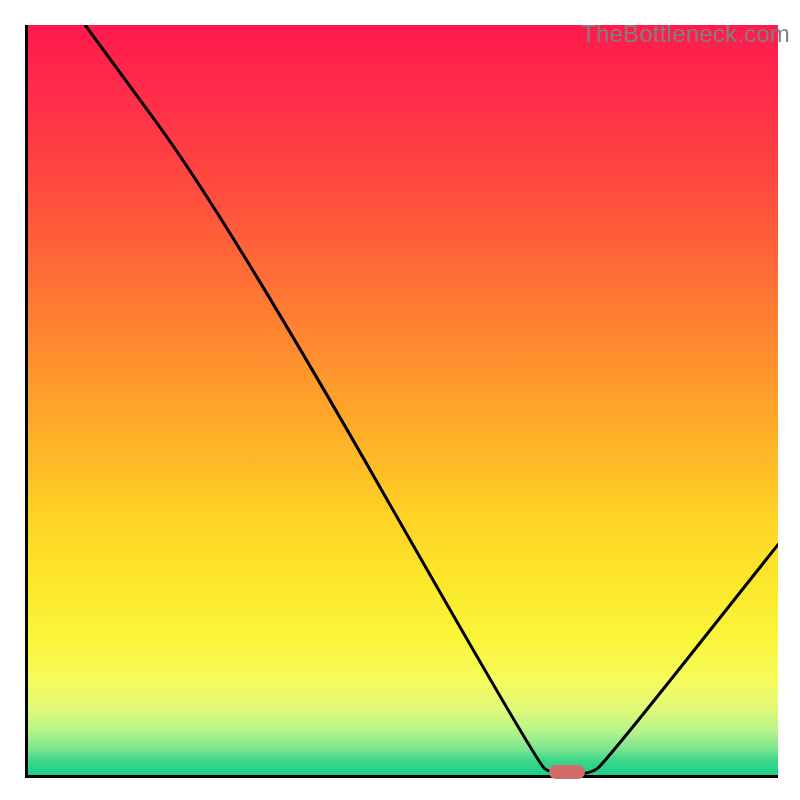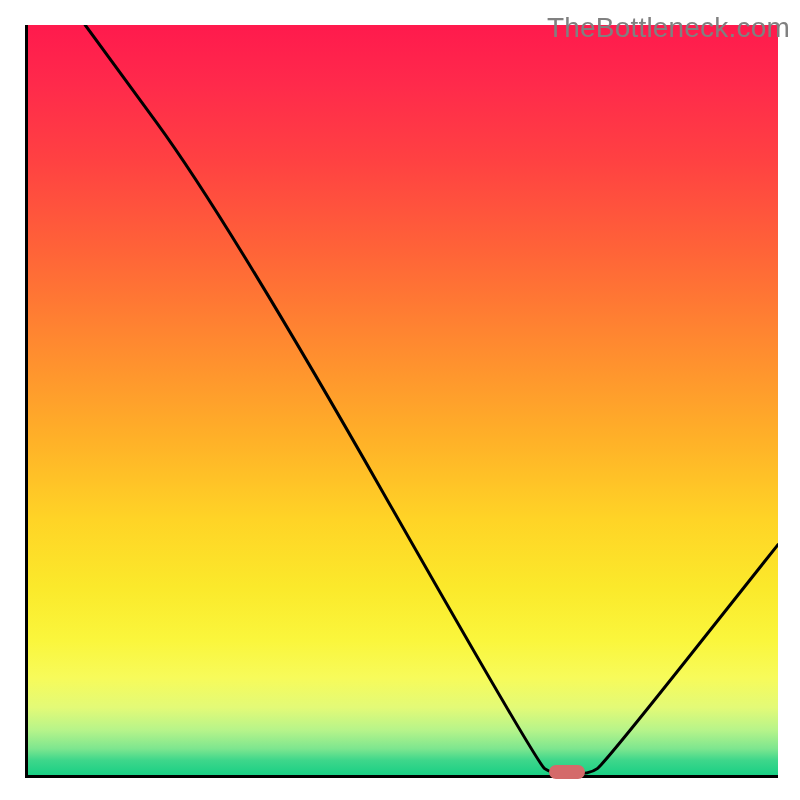--- a/index.html
+++ b/index.html
@@ -10,24 +10,24 @@
     background: #fff;
     font-family: Arial, Helvetica, sans-serif;
   }
   .wrap {
     position: relative;
     width: 800px;
     height: 800px;
   }
   .watermark {
     position: absolute;
-    top: 12px;
+    top: 20px;
     right: 10px;
     color: #808080;
-    font-size: 28px;
+    font-size: 24px;
     font-weight: 400;
     letter-spacing: 0.2px;
     z-index: 5;
   }
   .plot-area {
     position: absolute;
     left: 25px;
     top: 25px;
     width: 750px;
     height: 750px;

